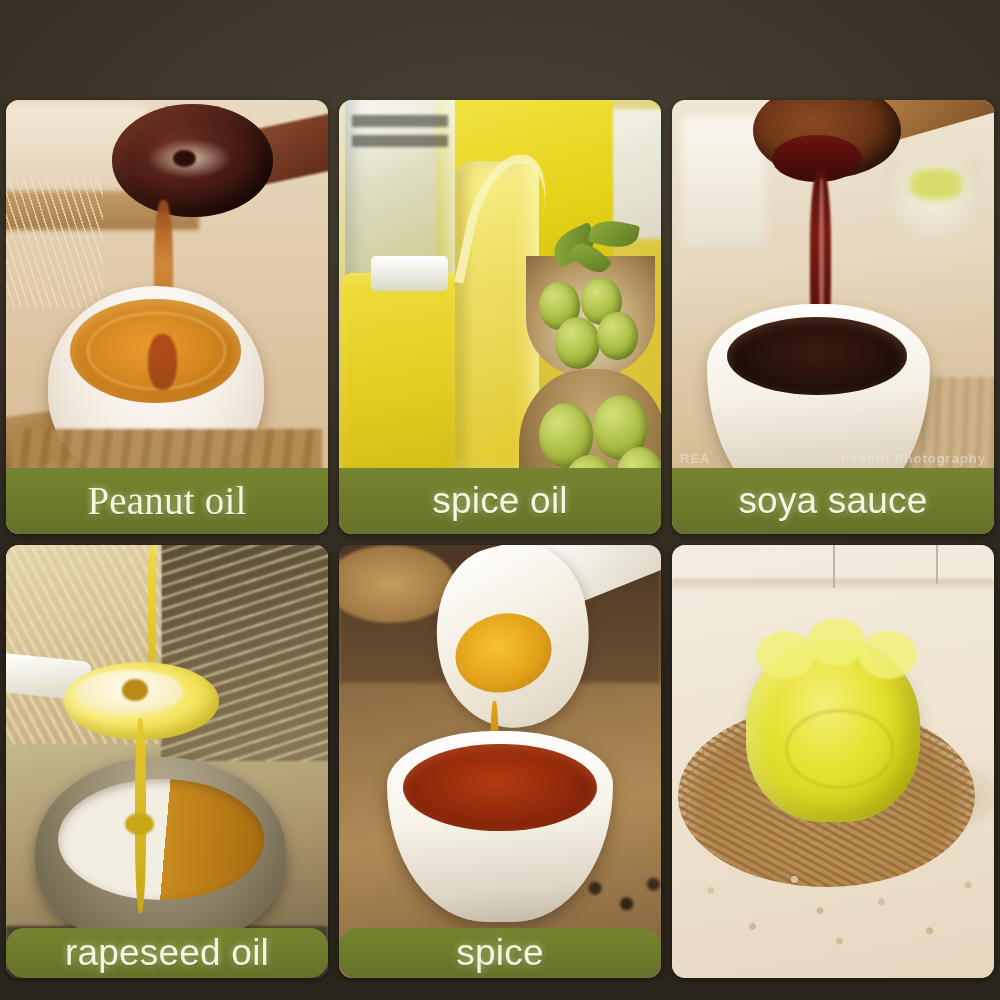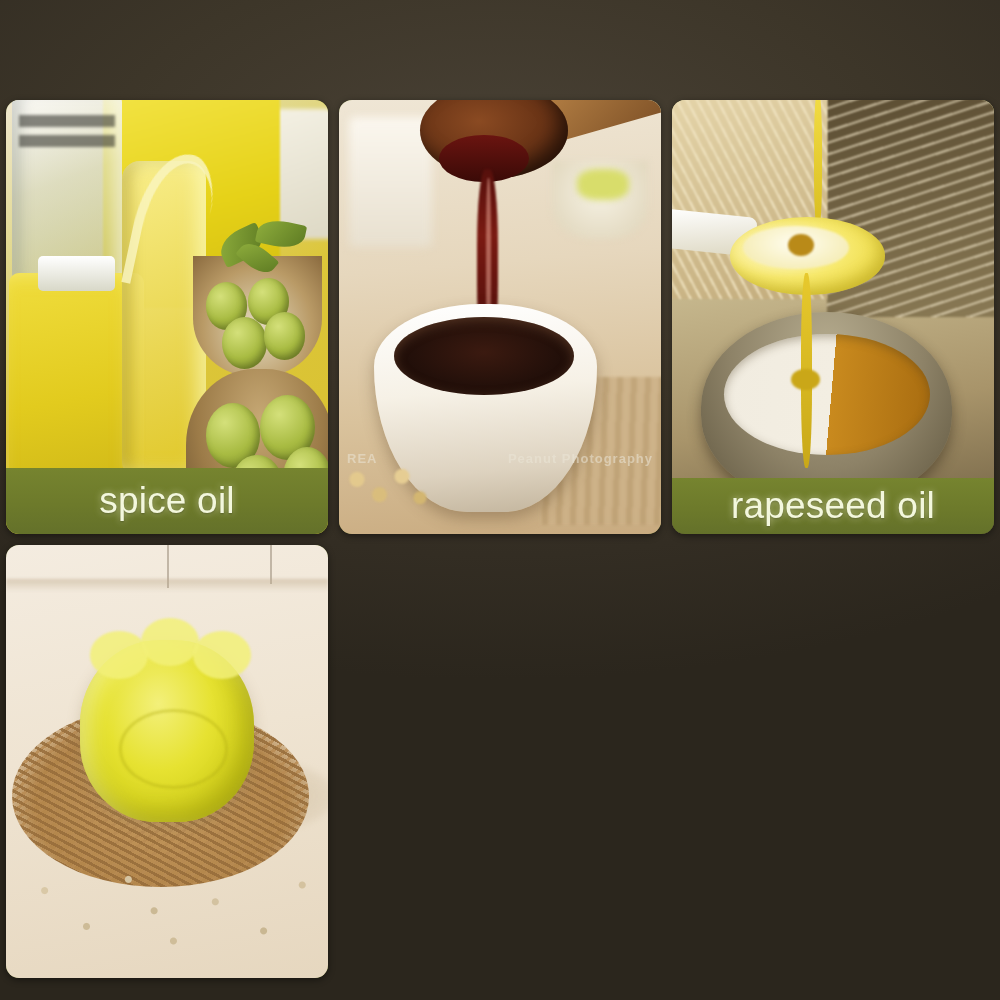--- a/index.html
+++ b/index.html
@@ -81,21 +81,21 @@
     left: 0;
     right: 0;
     bottom: 0;
     height: 66px;
     background: linear-gradient(180deg, #76842f 0%, #6d7a2b 55%, #64712a 100%);
     display: flex;
     align-items: center;
     justify-content: center;
     z-index: 40;
   }
-  .tile.row-bottom .label-bar { height: 56px; }
+  .tile.row-bottom .label-bar { height: 50px; border-radius: 18px; }
 
   .label-text {
     font-size: 37px;
     color: #f3f7dd;
     text-shadow: 0 0 7px rgba(255,255,220,0.55), 0 1px 2px rgba(40,45,10,0.5);
     white-space: nowrap;
     letter-spacing: 0.2px;
   }
   .label-text.serif {
     font-family: "Liberation Serif", "DejaVu Serif", serif;
@@ -554,20 +554,41 @@
   }
 </style>
 </head>
 <body>
 
 <div class="poster">
 
 
   <div class="grid">
 
+    <div class="tile row-top">
+      <div class="photo p-peanut">
+        <div class="jar"></div>
+          <div class="board"></div>
+          <div class="straws"></div>
+        <div class="rack2"></div>
+        <div class="ladle-handle"></div>
+        <div class="ladle-bowl"></div>
+        <div class="ladle-hi"></div>
+        <div class="ladle-dot"></div>
+        <div class="stream"></div>
+        <div class="bowl"></div>
+        <div class="oil"></div>
+        <div class="oil-ring"></div>
+        <div class="splash"></div>
+        <div class="rack"></div>
+      </div>
+      <div class="label-bar">
+        <div class="label-text serif">Peanut oil</div>
+      </div>
+    </div>
 
     <div class="tile row-top">
       <div class="photo p-olive">
         <div class="cloth"></div>
         <div class="bigyellow"></div>
         <div class="glassbottle">
             <div class="stripe"></div>
             <div class="stripe s2"></div>
           </div>
         <div class="bottle-frontal"></div>
@@ -605,20 +626,23 @@
         <div class="stream"></div>
         <div class="stream-hi"></div>
         <div class="bowl"></div>
         <div class="sauce"></div>
         <div class="beans"></div>
       </div>
       <div class="watermark">
         <span>REA</span>
         <span>Peanut   Photography</span>
       </div>
+      <div class="label-bar">
+        <div class="label-text">soya sauce</div>
+      </div>
     </div>
 
     <div class="tile row-bottom">
       <div class="photo p-rape">
         <div class="roots"></div>
         <div class="wheat"></div>
         <div class="darkfloor"></div>
         <div class="stream-top"></div>
         <div class="ladle-handle"></div>
         <div class="ladle"></div>
@@ -627,20 +651,37 @@
         <div class="stonebowl"></div>
         <div class="stonebowl-inner"></div>
         <div class="stream-bot"></div>
         <div class="drop"></div>
       </div>
       <div class="label-bar">
         <div class="label-text">rapeseed oil</div>
       </div>
     </div>
 
+    <div class="tile row-bottom">
+      <div class="photo p-spice">
+        <div class="wood"></div>
+        <div class="dark-top"></div>
+        <div class="plate"></div>
+        <div class="peppers"></div>
+        <div class="spoon-tail"></div>
+        <div class="spoon"></div>
+        <div class="spoon-oil"></div>
+        <div class="stream"></div>
+        <div class="bowl"></div>
+        <div class="liquid"></div>
+      </div>
+      <div class="label-bar">
+        <div class="label-text">spice</div>
+      </div>
+    </div>
 
     <div class="tile row-bottom">
       <div class="photo p-sesame">
         <div class="wallline"></div>
         <div class="wallline l2"></div>
         <div class="shelf"></div>
         <div class="shadow"></div>
         <div class="seedpile"></div>
         <div class="glassbowl"></div>
         <div class="glass-petal gp1"></div>

